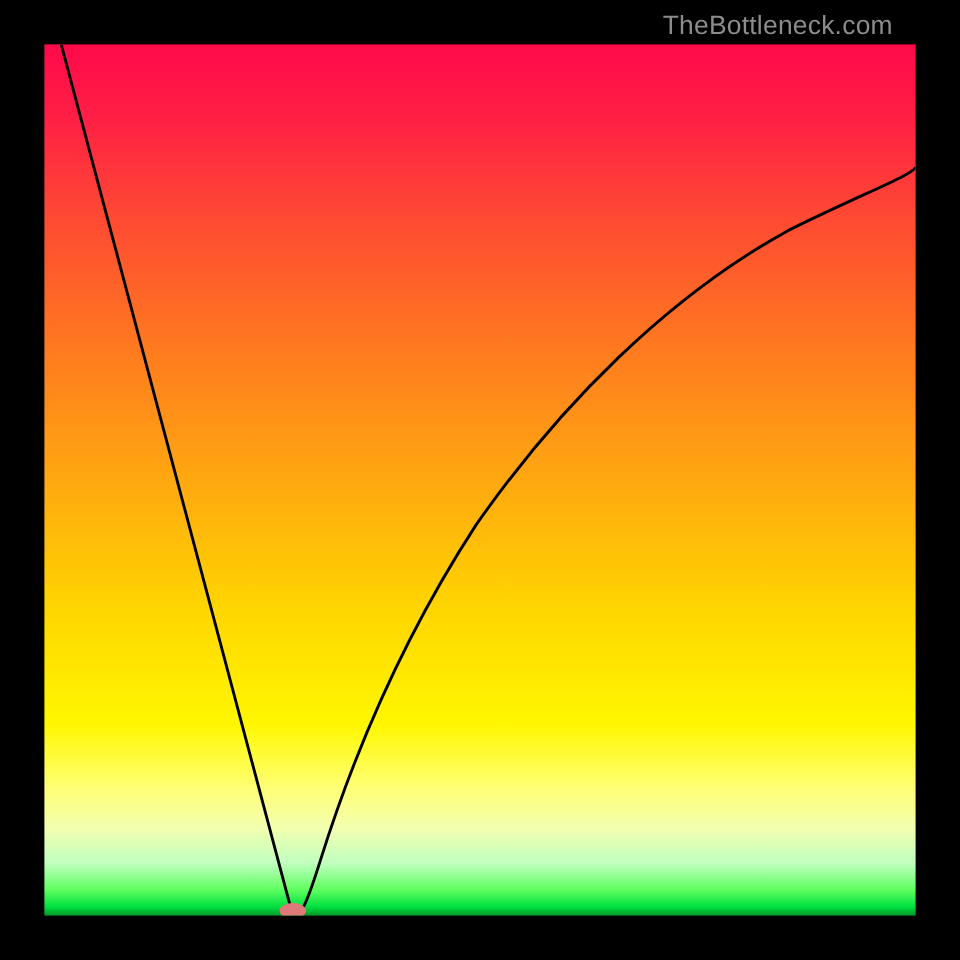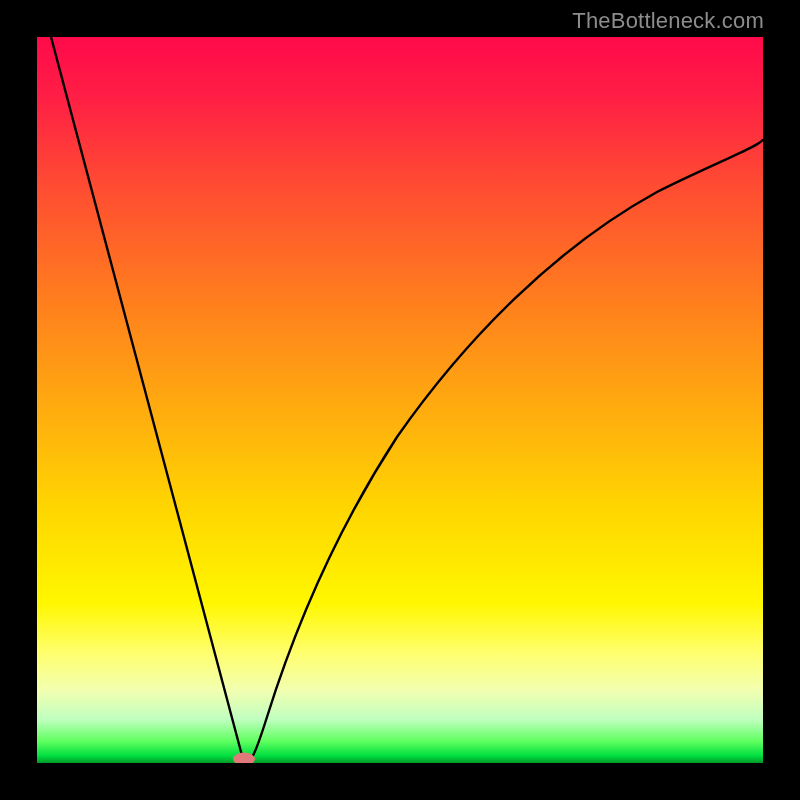--- a/index.html
+++ b/index.html
@@ -36,21 +36,21 @@
       #f2ffb0 90%,
       #c0ffc0 94%,
       #60ff60 97%,
       #00e040 99%,
       #009828 100%
     );
   }
   .watermark {
     position: absolute;
     top: 8px;
-    right: 36px;
+    right: 56px;
     color: #8c8c8c;
     font-size: 22px;
     letter-spacing: 0.2px;
     font-weight: 500;
   }
   .curve {
     position: absolute;
     left: 0;
     top: 0;
   }

